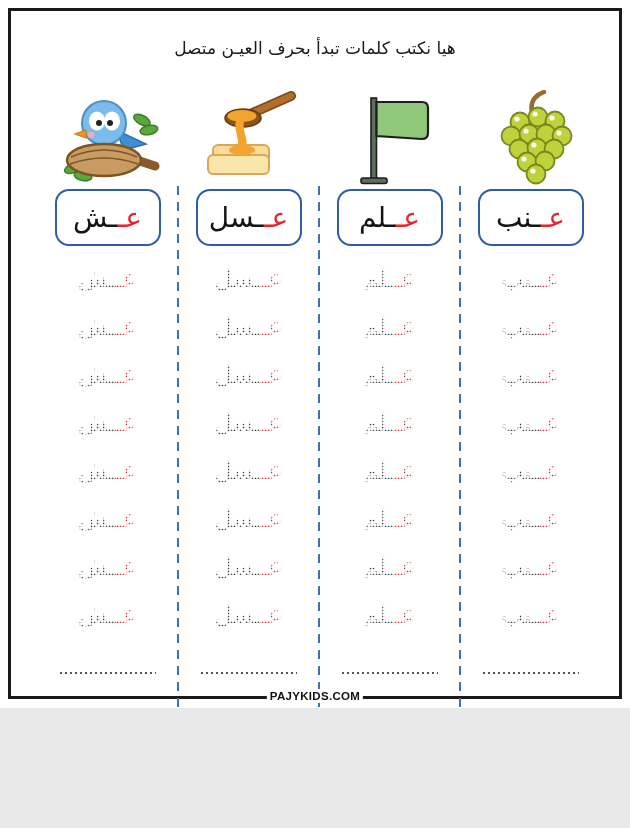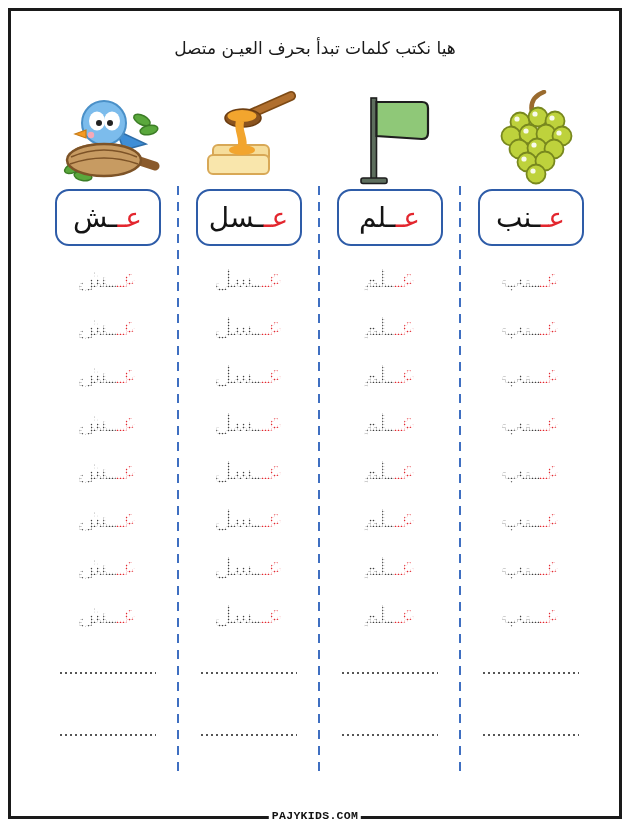--- a/index.html
+++ b/index.html
@@ -1,17 +1,17 @@
 <!DOCTYPE html>
 <html lang="ar" style="--accent_red: #e3262e; --box_border: #2e5ca8; --separator_blue: #3f6fc1; --trace_gray: #3d3d3d; --border_black: #1a1a1a; --flag_green: #8fc878; --grape_green: #bed23c; --honey_orange: #f2a52e; --bird_blue: #7cbcec; --nest_brown: #c79b62;"><head>
 <meta charset="utf-8">
 <style>
   html,body{margin:0;padding:0;background:#e9e9e9;}
   .page{
-    position:relative; width:630px; height:828px; background:#ffffff;
+    position:relative; width:630px; height:708px; background:#ffffff;
     font-family:"DejaVu Sans",sans-serif; overflow:hidden; margin:0 auto;
   }
   .page-border{
     position:absolute; left:8px; top:8px; right:8px; bottom:9px;
     border:3px solid var(--border_black,#1a1a1a); pointer-events:none;
   }
   .title{
     position:absolute; top:38px; left:0; right:0; text-align:center;
     direction:rtl; font-size:17px; color:#1a1a1a; letter-spacing:0.2px;
   }
@@ -56,21 +56,21 @@
   .write-line:first-child{ margin-top:33px; }
   .write-line + .write-line{ margin-top:60px; }
   .separator{
     position:absolute; top:186px; height:591px; width:2px;
     background-image:repeating-linear-gradient(180deg, var(--separator_blue,#3f6fc1) 0 9px, transparent 9px 16px);
   }
   .sep-1{ left:177px; } .sep-2{ left:318px; } .sep-3{ left:459px; }
   .brand{
     position:absolute; left:50%; bottom:5px; transform:translateX(-50%);
     background:#fff; padding:0 3px; z-index:2; line-height:14px;
-    font-family:Liberation Mono, monospace; font-weight:bold;
+    font-family:Liberation Sans, sans-serif; font-weight:bold;
     font-size:11.5px; letter-spacing:0.3px; color:#111; white-space:nowrap;
   }
 </style>
 </head>
 <body>
 
 <div class="page">
   <div class="page-border"></div>
 
   <div class="title">هيا نكتب كلمات تبدأ بحرف العيـن متصل</div>

